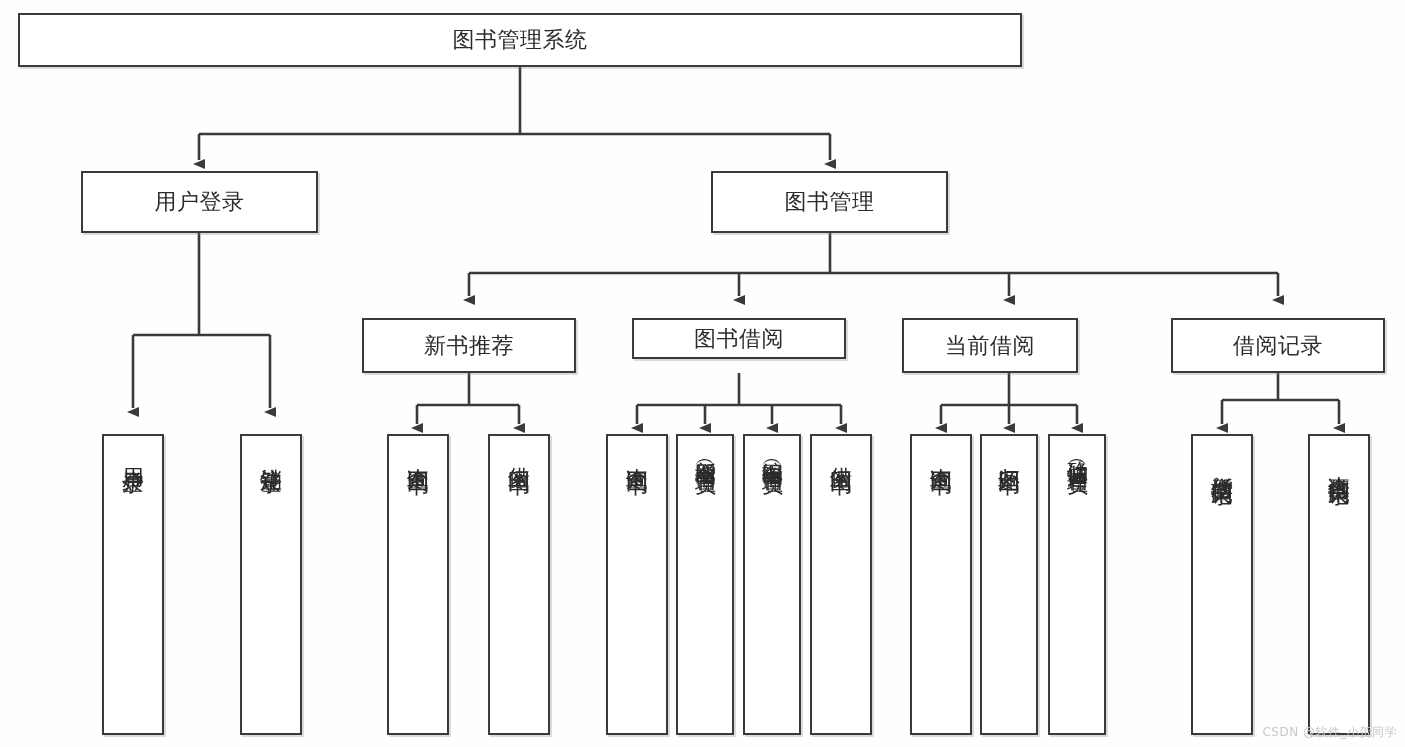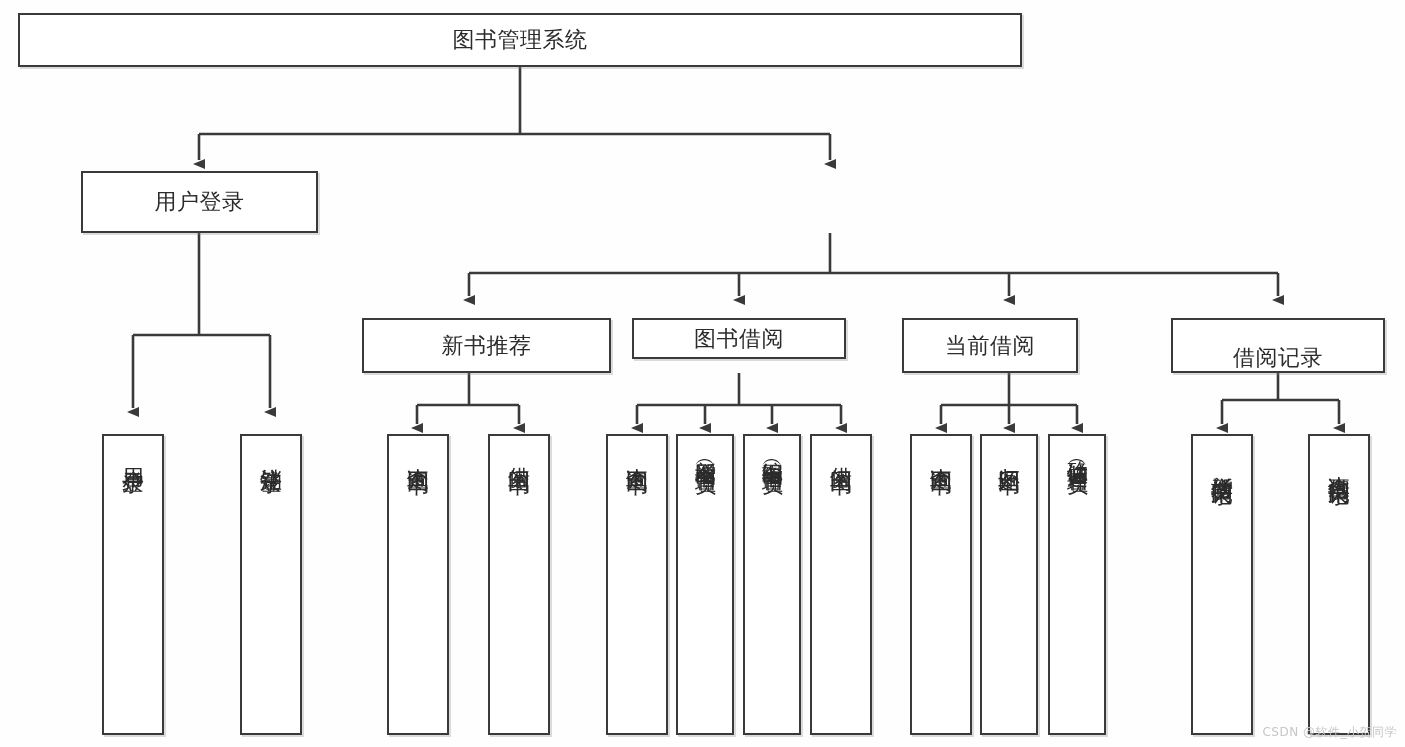--- a/index.html
+++ b/index.html
@@ -125,34 +125,37 @@
   </svg>
 
   <div class="node root" style="left:18px; top:13px; width:1004px; height:54px;">
     <span class="label">图书管理系统</span>
   </div>
 
   <div class="node level2" style="left:81px; top:171px; width:237px; height:62px;">
     <span class="label">用户登录</span>
   </div>
 
-
-  <div class="node level2" style="left:362px; top:318px; width:249px; height:55px;">
+  <div class="node level2" style="left:711px; top:171px; width:237px; height:62px;">
+    <span class="label">图书管理</span>
+  </div>
+
+  <div class="node level2" style="left:362px; top:318px; width:214px; height:55px;">
     <span class="label">新书推荐</span>
   </div>
 
   <div class="node level2" style="left:632px; top:318px; width:214px; height:41px;">
     <span class="label">图书借阅</span>
   </div>
 
   <div class="node level2" style="left:902px; top:318px; width:176px; height:55px;">
     <span class="label">当前借阅</span>
   </div>
 
-  <div class="node level2" style="left:1171px; top:318px; width:214px; height:55px;align-items:flex-end;">
+  <div class="node level2" style="left:1171px; top:318px; width:214px; height:55px;">
     <span class="label">借阅记录</span>
   </div>
 
   <div class="node vertical" style="left:102px; top:434px; width:62px; height:301px;">
     <span class="label">用户登录</span>
   </div>
 
   <div class="node vertical" style="left:240px; top:434px; width:62px; height:301px;">
     <span class="label">注销登录</span>
   </div>

